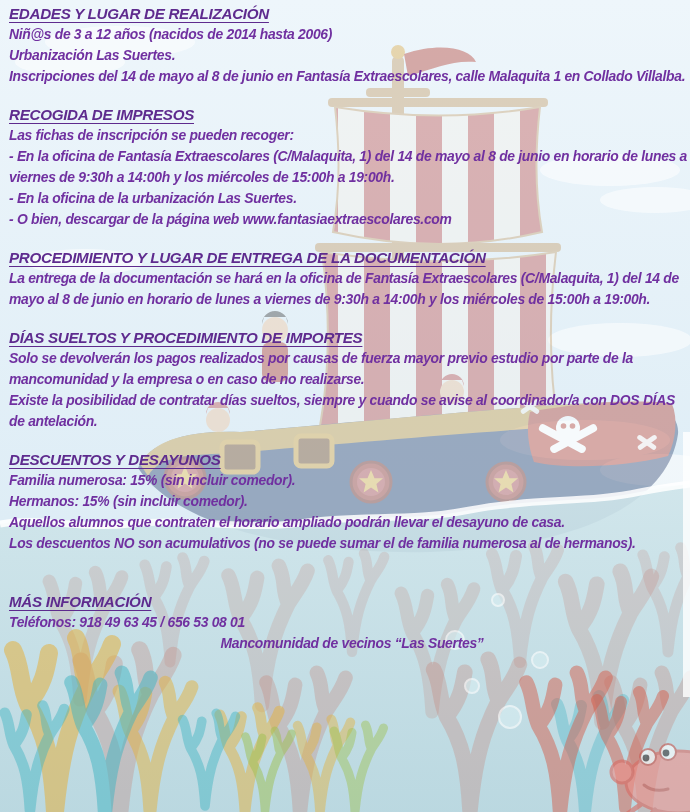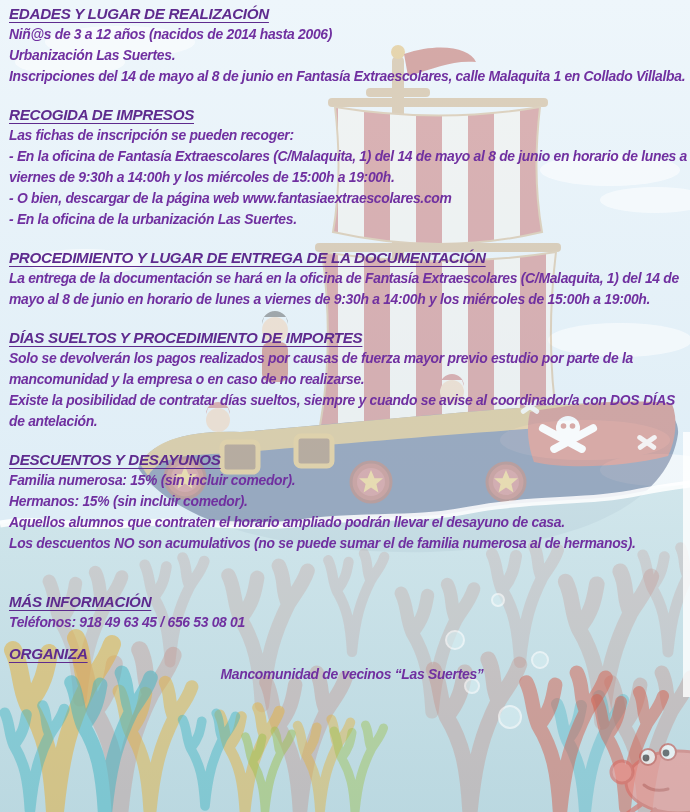--- a/index.html
+++ b/index.html
@@ -214,22 +214,22 @@
       <h2>EDADES Y LUGAR DE REALIZACIÓN</h2>
       <p>Niñ@s de 3 a 12 años (nacidos de 2014 hasta 2006)</p>
       <p>Urbanización Las Suertes.</p>
       <p>Inscripciones del 14 de mayo al 8 de junio en Fantasía Extraescolares, calle Malaquita 1 en Collado Villalba.</p>
     </section>
 
     <section>
       <h2>RECOGIDA DE IMPRESOS</h2>
       <p>Las fichas de inscripción se pueden recoger:</p>
       <p>- En la oficina de Fantasía Extraescolares (C/Malaquita, 1) del 14 de mayo al 8 de junio en horario de lunes a viernes de 9:30h a 14:00h y los miércoles de 15:00h a 19:00h.</p>
+      <p>- En la oficina de la urbanización Las Suertes.</p>
       <p>- O bien, descargar de la página web www.fantasiaextraescolares.com</p>
-      <p>- En la oficina de la urbanización Las Suertes.</p>
     </section>
 
     <section>
       <h2>PROCEDIMIENTO Y LUGAR DE ENTREGA DE LA DOCUMENTACIÓN</h2>
       <p>La entrega de la documentación se hará en la oficina de Fantasía Extraescolares (C/Malaquita, 1) del 14 de mayo al 8 de junio en horario de lunes a viernes de 9:30h a 14:00h y los miércoles de 15:00h a 19:00h.</p>
     </section>
 
     <section>
       <h2>DÍAS SUELTOS Y PROCEDIMIENTO DE IMPORTES</h2>
       <p>Solo se devolverán los pagos realizados por causas de fuerza mayor previo estudio por parte de la mancomunidad y la empresa o en caso de no realizarse.</p>
@@ -243,18 +243,17 @@
       <p>Aquellos alumnos que contraten el horario ampliado podrán llevar el desayuno de casa.</p>
       <p>Los descuentos NO son acumulativos (no se puede sumar el de familia numerosa al de hermanos).</p>
     </section>
 
     <section class="sec-mas">
       <h2>MÁS INFORMACIÓN</h2>
       <p>Teléfonos: 918 49 63 45 / 656 53 08 01</p>
     </section>
 
     <section class="sec-org">
-      <h2>ORGANIZA</h2>
       <p>Mancomunidad de vecinos “Las Suertes”</p>
     </section>
 
   </div>
 </div>
 
 </body></html>

